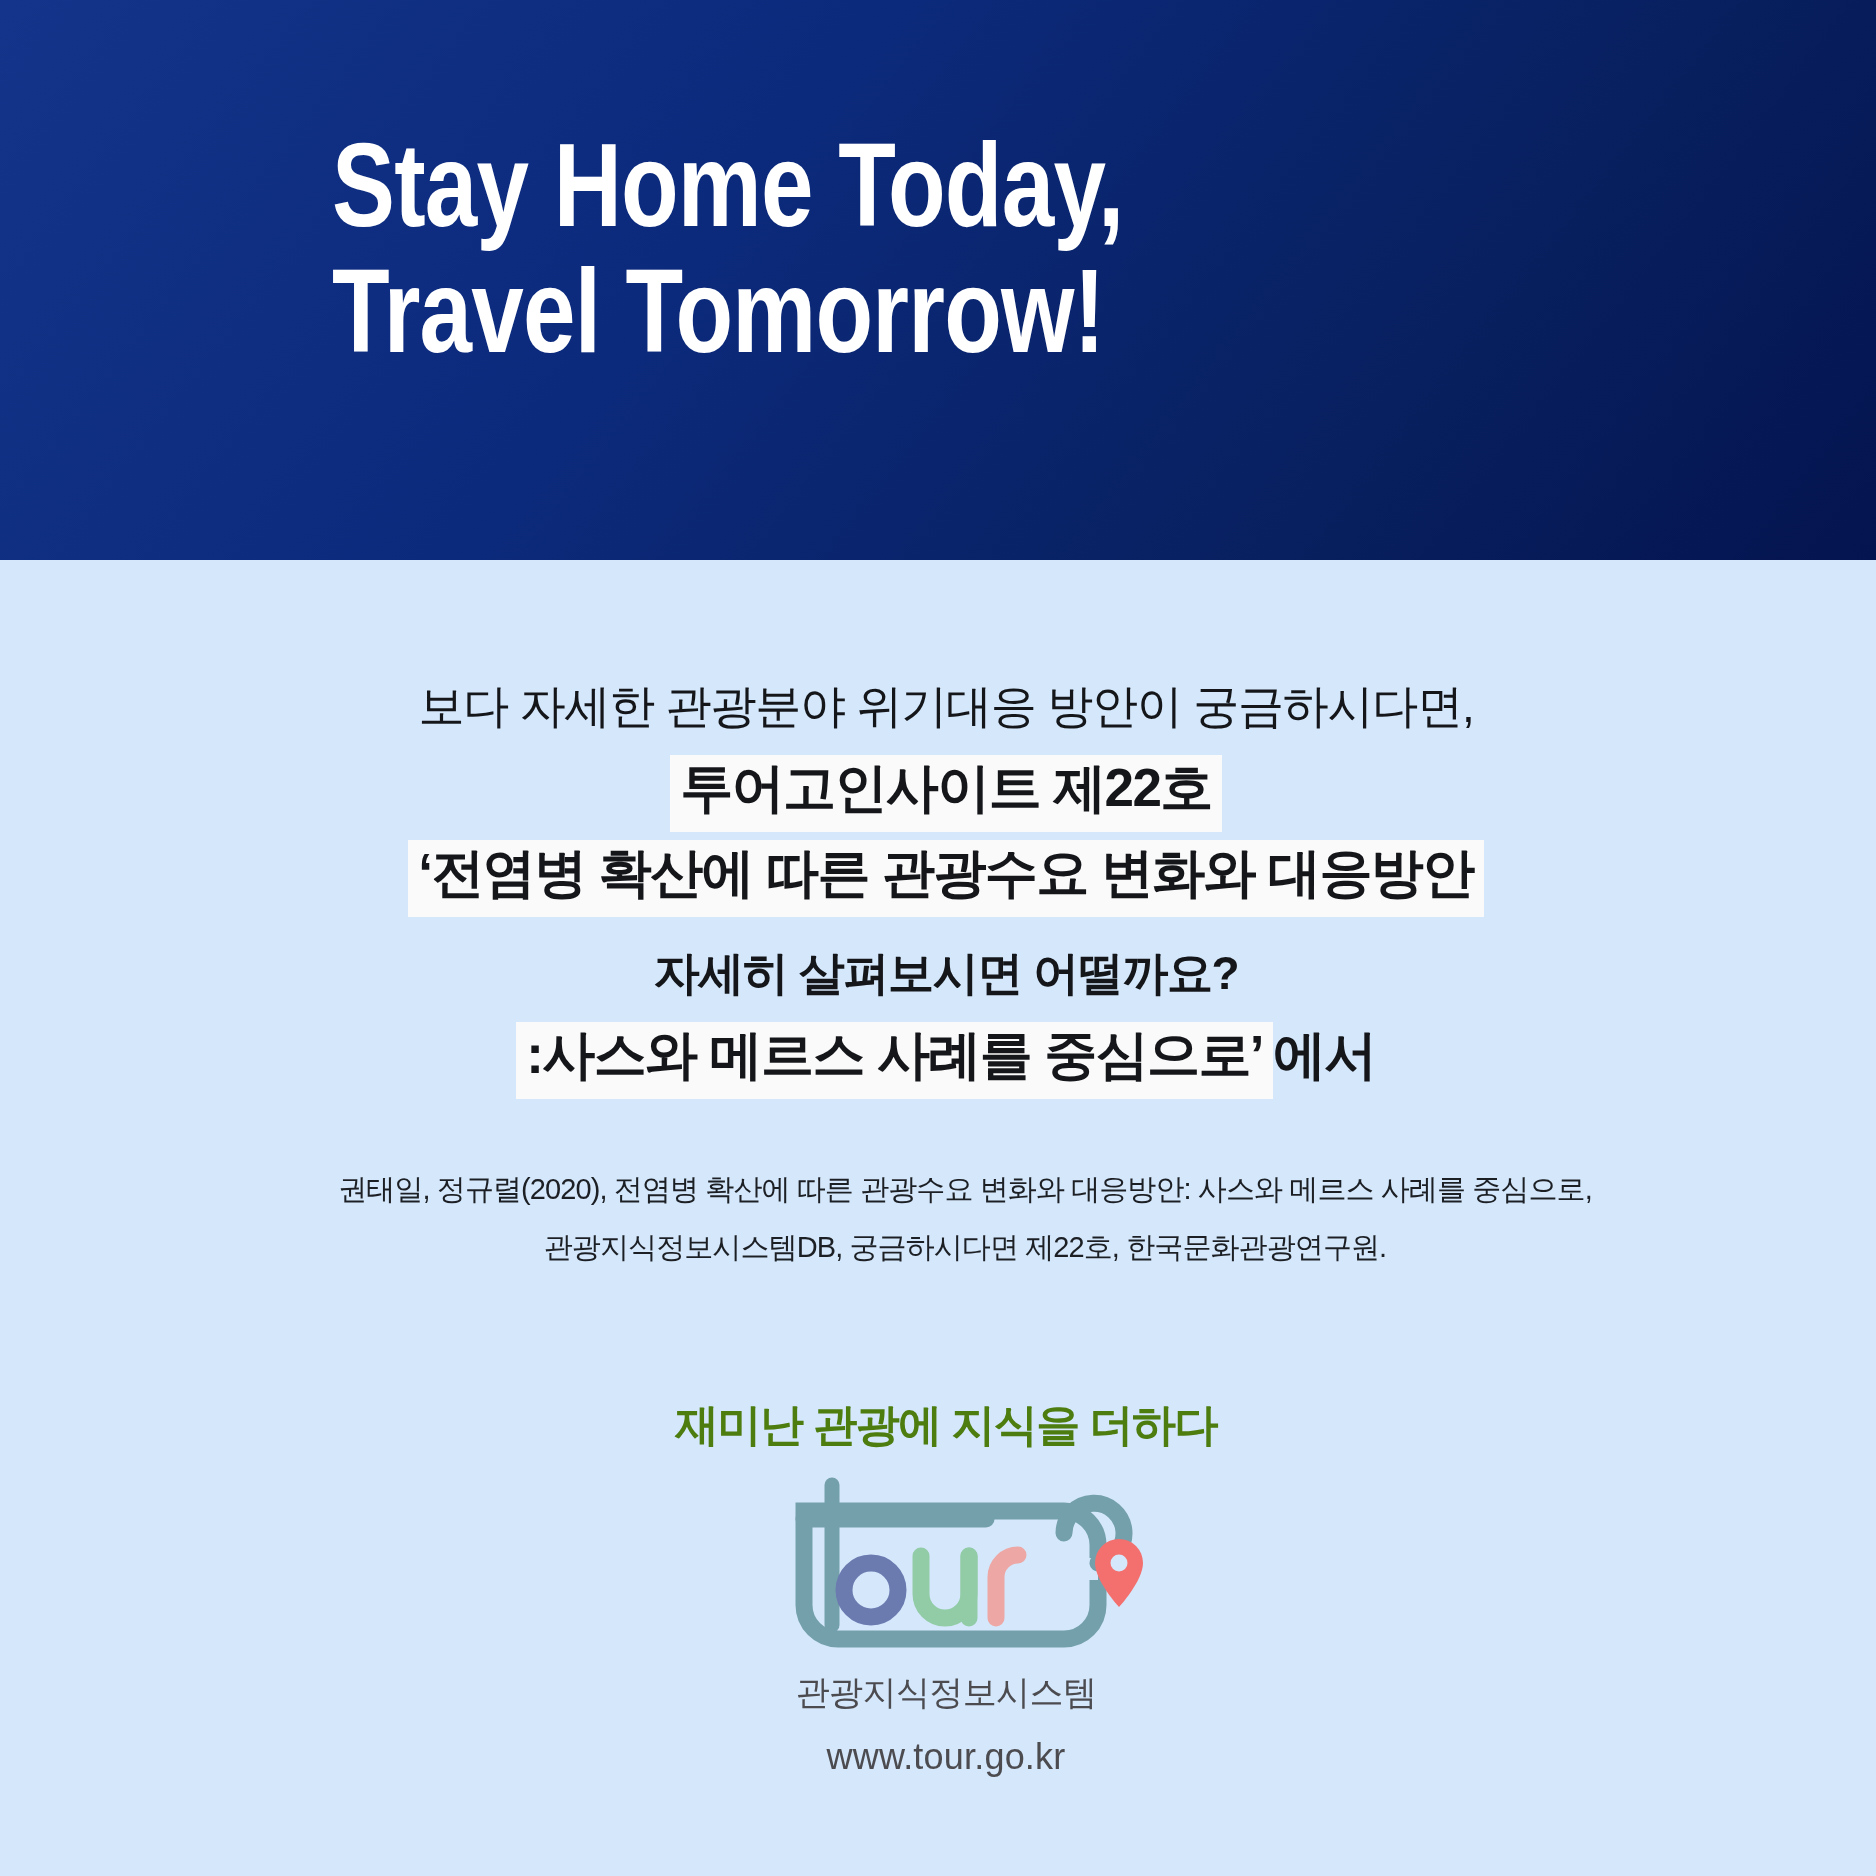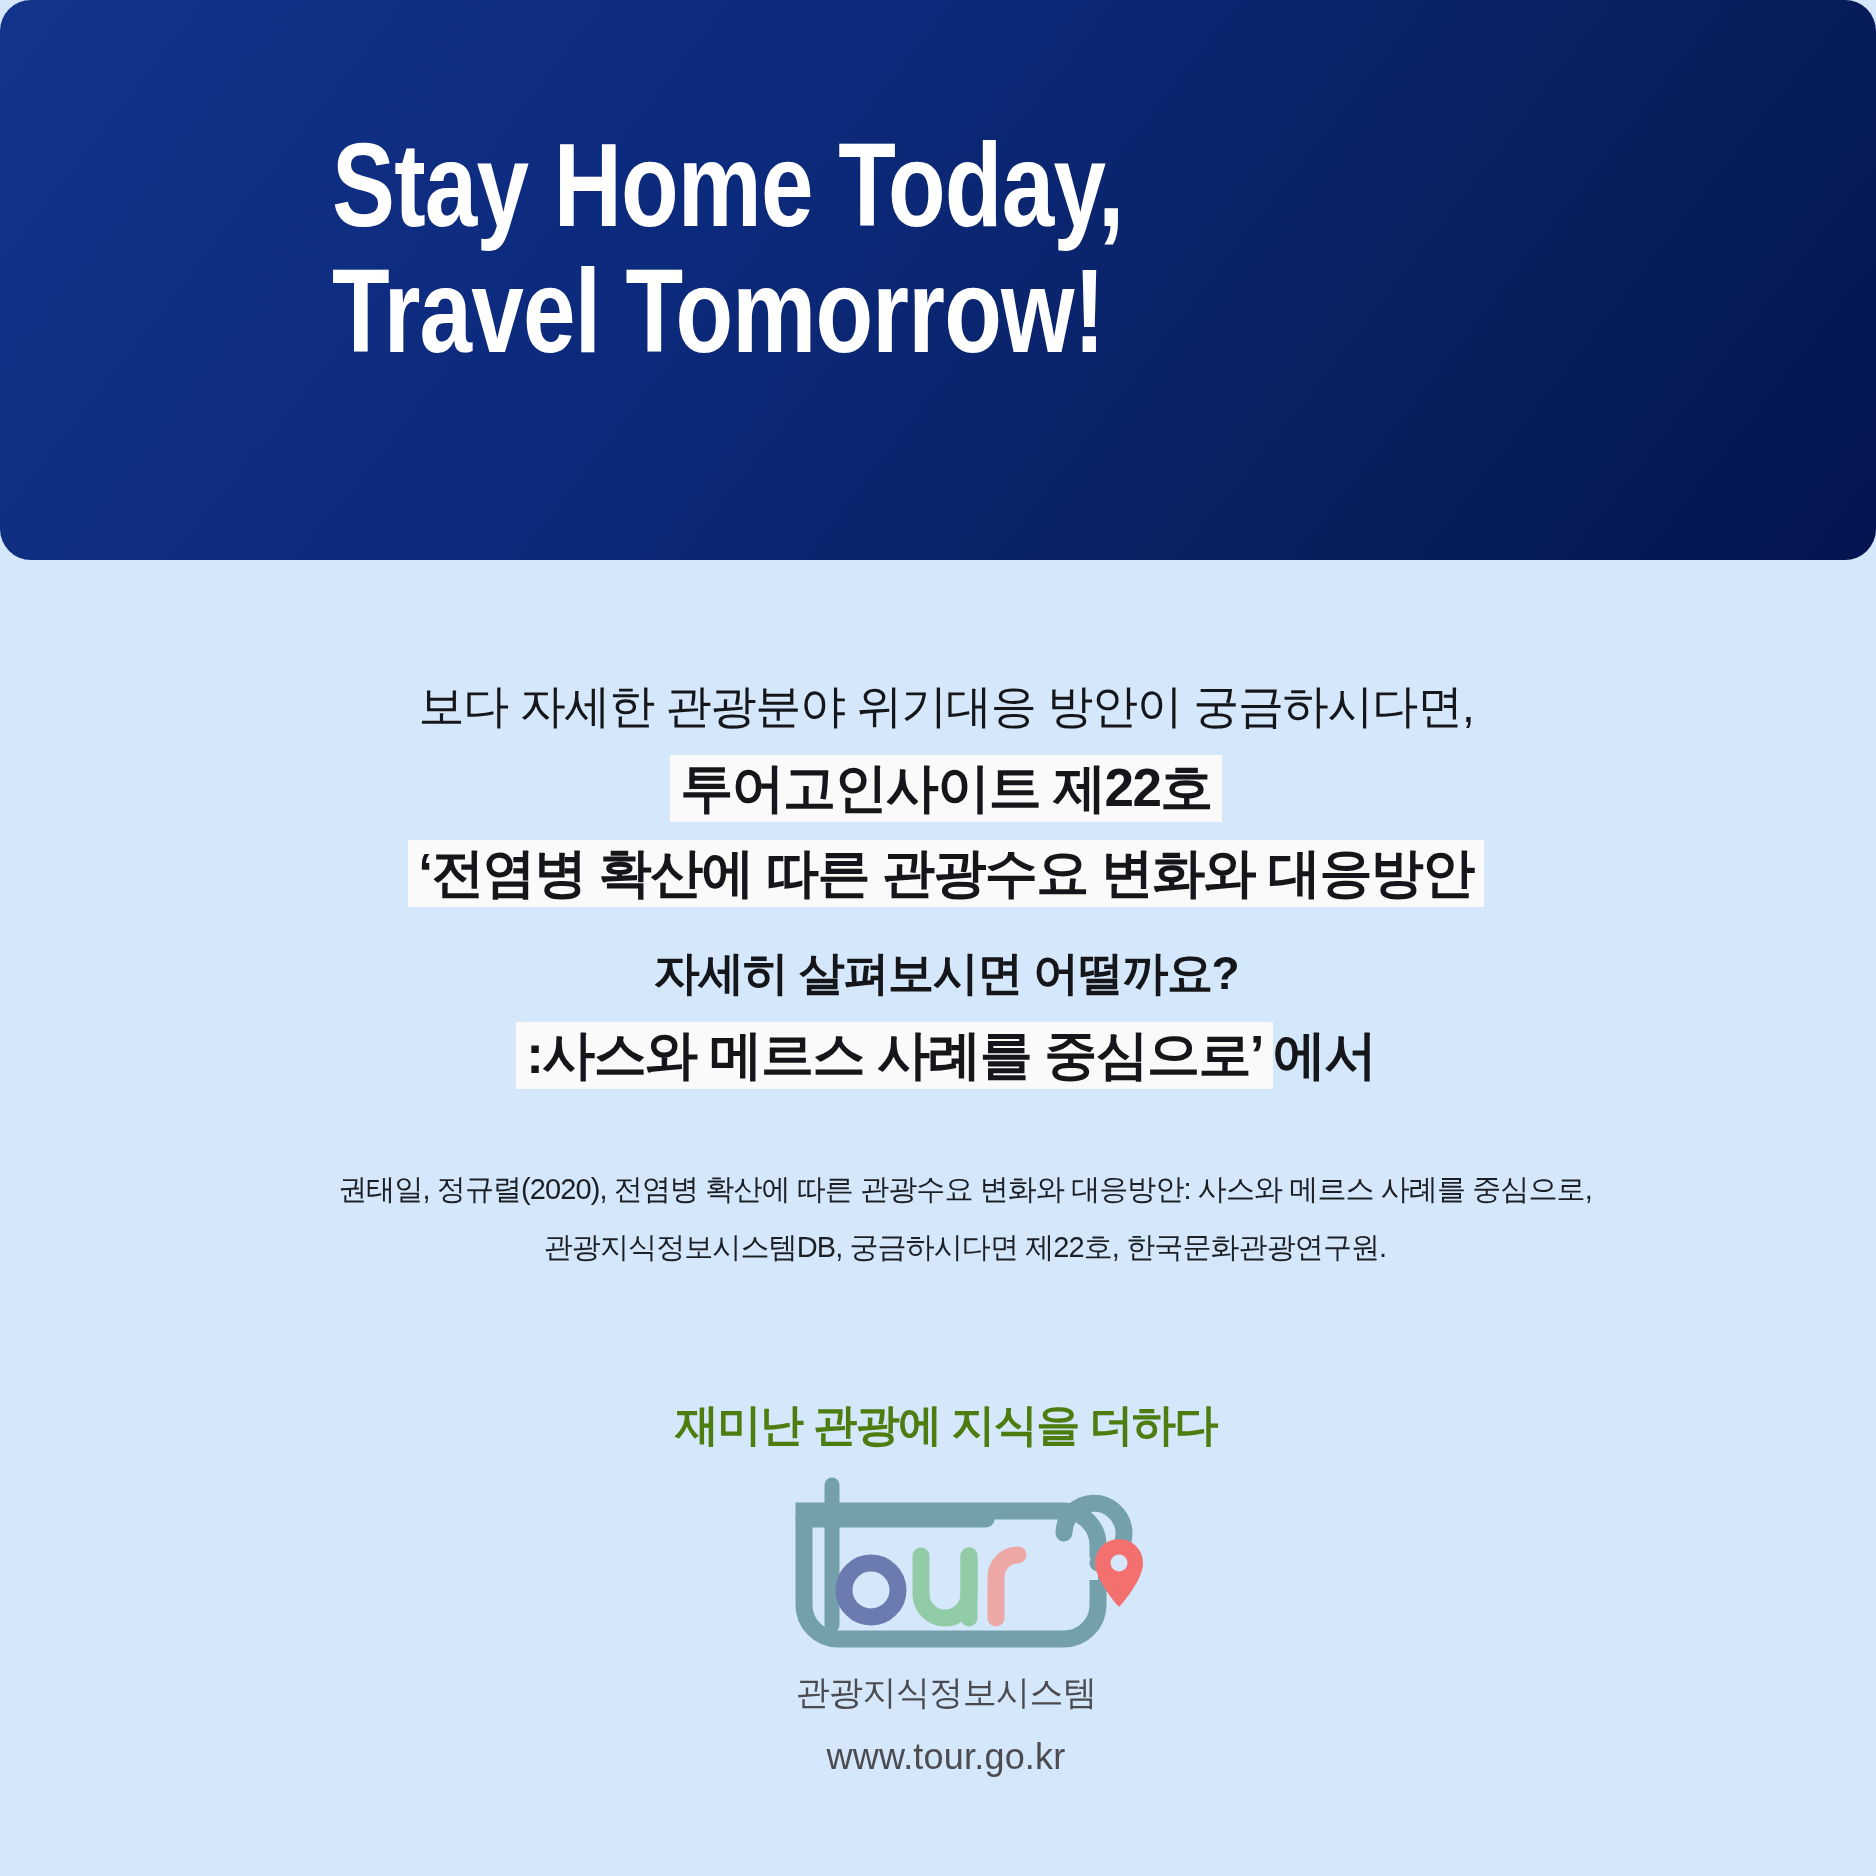--- a/index.html
+++ b/index.html
@@ -24,21 +24,20 @@
     overflow:hidden;
   }
 
   
   .header {
     position:relative;
     width:100%;
     height:560px;
     background:linear-gradient(128deg,#123284 0%,#0C2A7C 33%,#06partial 33%,#071C5B 72%,#04164F 100%);
     background:linear-gradient(128deg,#13348A 0%,#0C2A7C 38%,#08205F 74%,#041450 100%);
-    border-radius:31px;
   }
 
   .header-title {
     position:absolute;
     left:0;
     right:0;
     top:122px;
     padding-left:415px;
     color:#FFFFFF;
     font-family:"Liberation Sans","DejaVu Sans",sans-serif;
@@ -87,21 +86,21 @@
 
   .msg-line.question {
     font-size:46px;
     font-weight:700;
     letter-spacing:-1.4px;
     margin-top:26px;
   }
 
   .hl {
     background:#FAFAFA;
-    padding:3px 10px 5px 10px;
+    padding:3px 10px 15px 10px;
     box-decoration-break:clone;
     -webkit-box-decoration-break:clone;
   }
 
   
   .citation {
     margin-top:66px;
     text-align:center;
     color:#1C1F24;
     font-size:29px;

